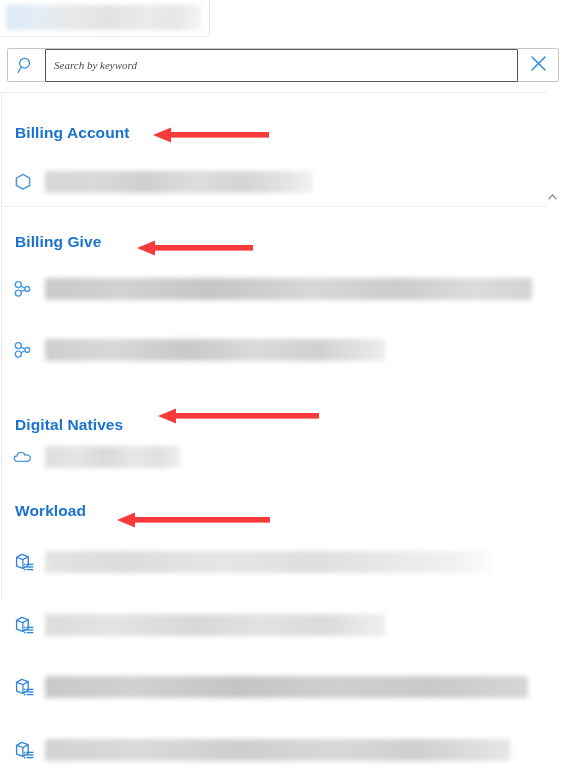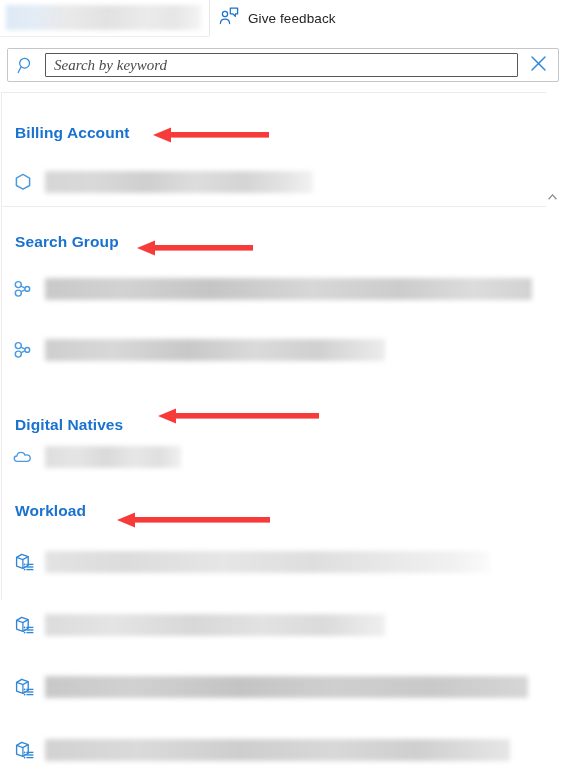--- a/index.html
+++ b/index.html
@@ -75,28 +75,28 @@
   #search-icon-box {
     width: 37px;
     display: flex;
     align-items: center;
     justify-content: center;
     flex: 0 0 auto;
     cursor: pointer;
   }
   #search-input {
     flex: 1 1 auto;
-    height: 24px;
+    height: 33px;
     box-sizing: border-box;
     border: 1.6px solid #585858;
     border-radius: 1px;
     outline: none;
     padding: 0 8px;
     font-family: "Liberation Serif", serif;
-    font-size: 15px;
+    font-size: 11px;
     font-style: italic;
     color: #444444;
     background: #ffffff;
   }
   #search-input::placeholder {
     color: #4a4a4a;
     font-style: italic;
     opacity: 1;
   }
   #clear-box {
@@ -194,30 +194,20 @@
 </style>
 </head>
 <body>
 
 <div id="topbar">
 
   <div id="redacted-title"></div>
   <div id="topbar-divider"></div>
   <div id="topbar-underline"></div>
 
-  <div id="feedback">
-    <span class="icon">
-      <svg width="20" height="18" viewBox="0 0 20 18">
-        <path d="M11.3 1.2h7.3v5.6h-2.2l-.1 2.6-2.6-2.6h-2.4z" fill="none" stroke="#1a72cf" stroke-width="1.25" stroke-linejoin="round"></path>
-        <circle cx="6.0" cy="7.0" r="2.6" fill="none" stroke="#1a72cf" stroke-width="1.25"></circle>
-        <path d="M1.4 16.6c0-2.9 2.0-4.6 4.6-4.6s4.6 1.7 4.6 4.6" fill="none" stroke="#1a72cf" stroke-width="1.25" stroke-linecap="round"></path>
-      </svg>
-    </span>
-    <span class="label">Give feedback</span>
-  </div>
 </div>
 
 <div id="search-row">
   <div id="search-icon-box">
     <svg width="19" height="19" viewBox="0 0 19 19">
       <circle cx="7.6" cy="7.2" r="4.9" fill="none" stroke="#2e8ada" stroke-width="1.2"></circle>
       <line x1="4.0" y1="10.9" x2="1.2" y2="16.6" stroke="#2e8ada" stroke-width="1.2" stroke-linecap="round"></line>
     </svg>
   </div>
 
@@ -250,21 +240,21 @@
     <span class="item-icon">
       <svg width="20" height="20" viewBox="0 0 20 20">
         <path d="M10 2.4 L16.6 6.1 L16.6 13.5 L10 17.2 L3.4 13.5 L3.4 6.1 Z" fill="none" stroke="#4a9ae0" stroke-width="1.5" stroke-linejoin="round"></path>
       </svg>
     </span>
     <span class="item-redacted rd-a" style="width:268px;"></span>
   </div>
 
   <div class="divider" style="top:114px;"></div>
 
-  <div class="section-header" style="top:141px;">Search Group</div>
+  <div class="section-header" style="top:141px;">Billing Give</div>
 
   <div class="item-row" style="top:182px;">
     <span class="item-icon">
       <svg width="20" height="20" viewBox="0 0 20 20">
         <circle cx="5.3" cy="5.6" r="3.0" fill="none" stroke="#4a9ae0" stroke-width="1.45"></circle>
         <circle cx="5.3" cy="14.1" r="3.0" fill="none" stroke="#4a9ae0" stroke-width="1.45"></circle>
         <circle cx="14.3" cy="9.9" r="2.4" fill="none" stroke="#4a9ae0" stroke-width="1.45"></circle>
         <line x1="8.2" y1="7.2" x2="11.9" y2="9.1" stroke="#4a9ae0" stroke-width="1.4"></line>
         <line x1="8.2" y1="12.6" x2="11.9" y2="10.8" stroke="#4a9ae0" stroke-width="1.4"></line>
       </svg>

